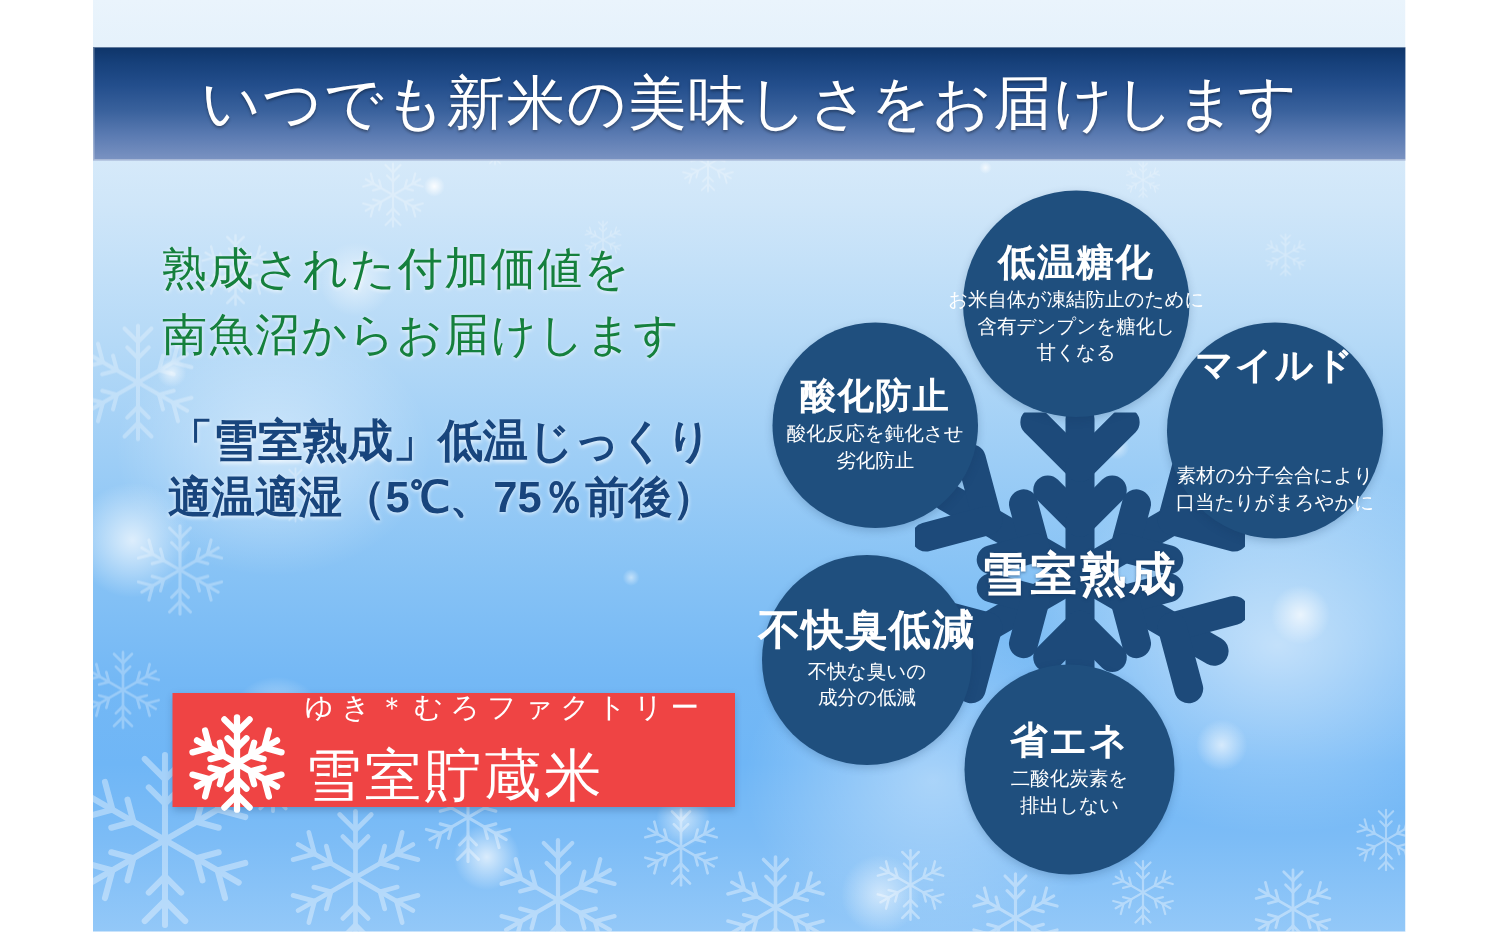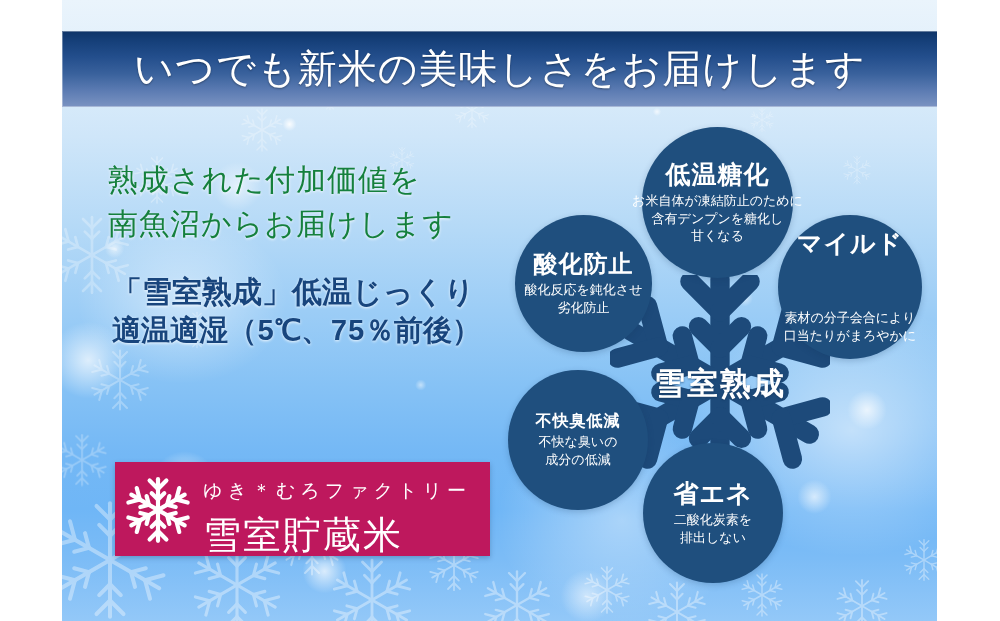--- a/index.html
+++ b/index.html
@@ -75,31 +75,31 @@
     position:absolute;left:108px;top:158px;width:400px;
     color:#15803d;font-size:30px;line-height:1.48;letter-spacing:1px;
     font-family:"DejaVu Serif","Liberation Serif",serif;
     text-shadow:0 1px 3px rgba(255,255,255,.9);
   }
   .lead div{white-space:nowrap;}
 
   .headline{
     position:absolute;left:112px;top:276px;width:420px;
     color:#18457d;font-weight:700;letter-spacing:0px;
-    font-family:Liberation Mono, monospace;
+    font-family:Liberation Sans, sans-serif;
     text-shadow:0 1px 3px rgba(255,255,255,.85);
   }
   .hl1{font-size:30px;line-height:1.25;white-space:nowrap;}
   .hl2{font-size:30px;line-height:1.25;white-space:nowrap;}
   .hl3{font-size:29px;line-height:1.3;white-space:nowrap;}
 
   
   .logo{
-    position:absolute;left:115px;top:462px;width:375px;height:94px;
-    background:#be185d;display:flex;align-items:flex-end;
+    position:absolute;left:115px;top:462px;width:375px;height:76px;
+    background:#ef4444;display:flex;align-items:flex-start;
     box-shadow:0 2px 5px rgba(20,50,90,.28);
   }
   .logo-mark{width:86px;height:93px;display:flex;align-items:center;justify-content:center;flex:0 0 auto;}
   .logo-mark svg{width:70px;height:70px;display:block;}
   .logo-words{display:flex;flex-direction:column;justify-content:center;padding-left:2px;}
   .logo-sub{
     color:#fff;font-size:19px;letter-spacing:5px;line-height:1.1;margin-bottom:2px;
     font-family:"DejaVu Sans","Liberation Sans",sans-serif;white-space:nowrap;
   }
   .logo-main{
@@ -141,21 +141,21 @@
 
   #b-sanka{left:25px;top:90px;width:137px;height:137px;}
   #b-sanka .b-title{font-size:24px;}
   #b-sanka .b-desc{font-size:13px;}
 
   #b-mild{left:288px;top:90px;width:144px;height:144px;gap:48px;}
   #b-mild .b-title{font-size:25px;}
   #b-mild .b-desc{font-size:13px;}
 
   #b-odor{left:18px;top:245px;width:140px;height:140px;}
-  #b-odor .b-title{font-size:16px;}
+  #b-odor .b-title{font-size:28px;}
   #b-odor .b-desc{font-size:13px;}
 
   #b-fresh{left:285px;top:242px;width:148px;height:148px;}
   #b-fresh .b-title{font-size:24px;}
   #b-fresh .b-desc{font-size:13px;}
 
   #b-eco{left:153px;top:318px;width:140px;height:140px;}
   #b-eco .b-title{font-size:25px;}
   #b-eco .b-desc{font-size:13px;}
 

